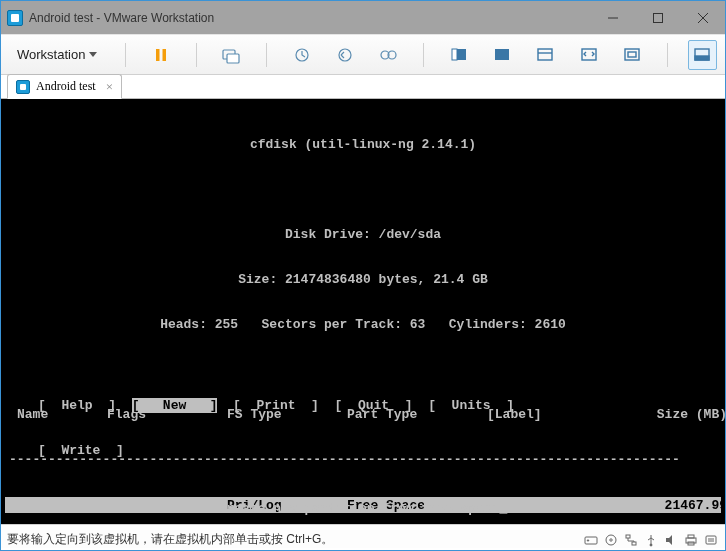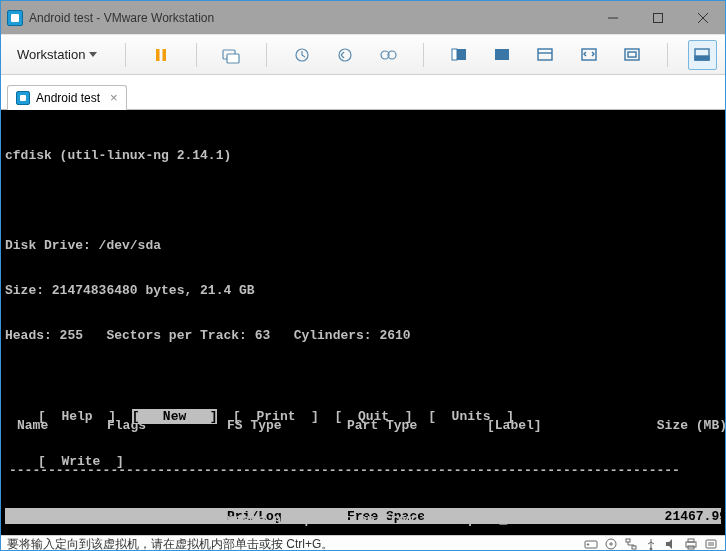--- a/index.html
+++ b/index.html
@@ -74,26 +74,27 @@
   border-radius: 2px;
 }
 .toolbar .tbtn.active {
   background: #e6f2fb;
   border: 1px solid #7ab7e0;
 }
 .toolbar .tbtn svg { width: 20px; height: 20px; }
 
 
 .tabstrip {
-  height: 35px;
+  height: 24px;
   background: #fff;
   display: flex;
   align-items: flex-end;
   padding: 8px 6px 0 6px;
   border-bottom: 1px solid #bcbcbc;
+  font-family: Liberation Serif, serif;
 }
 .tab {
   display: flex; align-items: center;
   height: 25px;
   padding: 0 8px;
   border: 1px solid #bcbcbc;
   border-bottom: 1px solid #fff;
   border-radius: 3px 3px 0 0;
   background: #fff;
   font-size: 12px;
@@ -116,21 +117,21 @@
   color: #bfbfbf;
   font-family: "Courier New", monospace;
   font-size: 13px;
   font-weight: bold;
   height: 425px;
   padding: 8px 4px 0 4px;
   white-space: pre;
   overflow: hidden;
   position: relative;
 }
-.terminal .center { }
+.terminal .center { text-align: center; }
 .terminal .header-row {
   display: grid;
   grid-template-columns: 90px 120px 120px 140px 140px 100px;
   padding: 0 12px;
 }
 .terminal .header-row .r { text-align: right; }
 .terminal .dashes {
   color: #bfbfbf;
   overflow: hidden;
   padding: 0 4px;
@@ -167,21 +168,21 @@
   left: 0; right: 0;
   text-align: center;
 }
 
 
 .statusbar {
   height: 24px;
   background: #fdfdfd;
   border-top: 1px solid #d0d0d0;
   display: flex;
-  align-items: flex-start;
+  align-items: flex-end;
   padding: 0 6px;
   font-size: 12px;
   color: #333;
   gap: 4px;
 }
 .statusbar .spacer { flex: 1; }
 .statusbar .sicon {
   width: 16px; height: 16px;
   display: flex; align-items: center; justify-content: center;
 }

